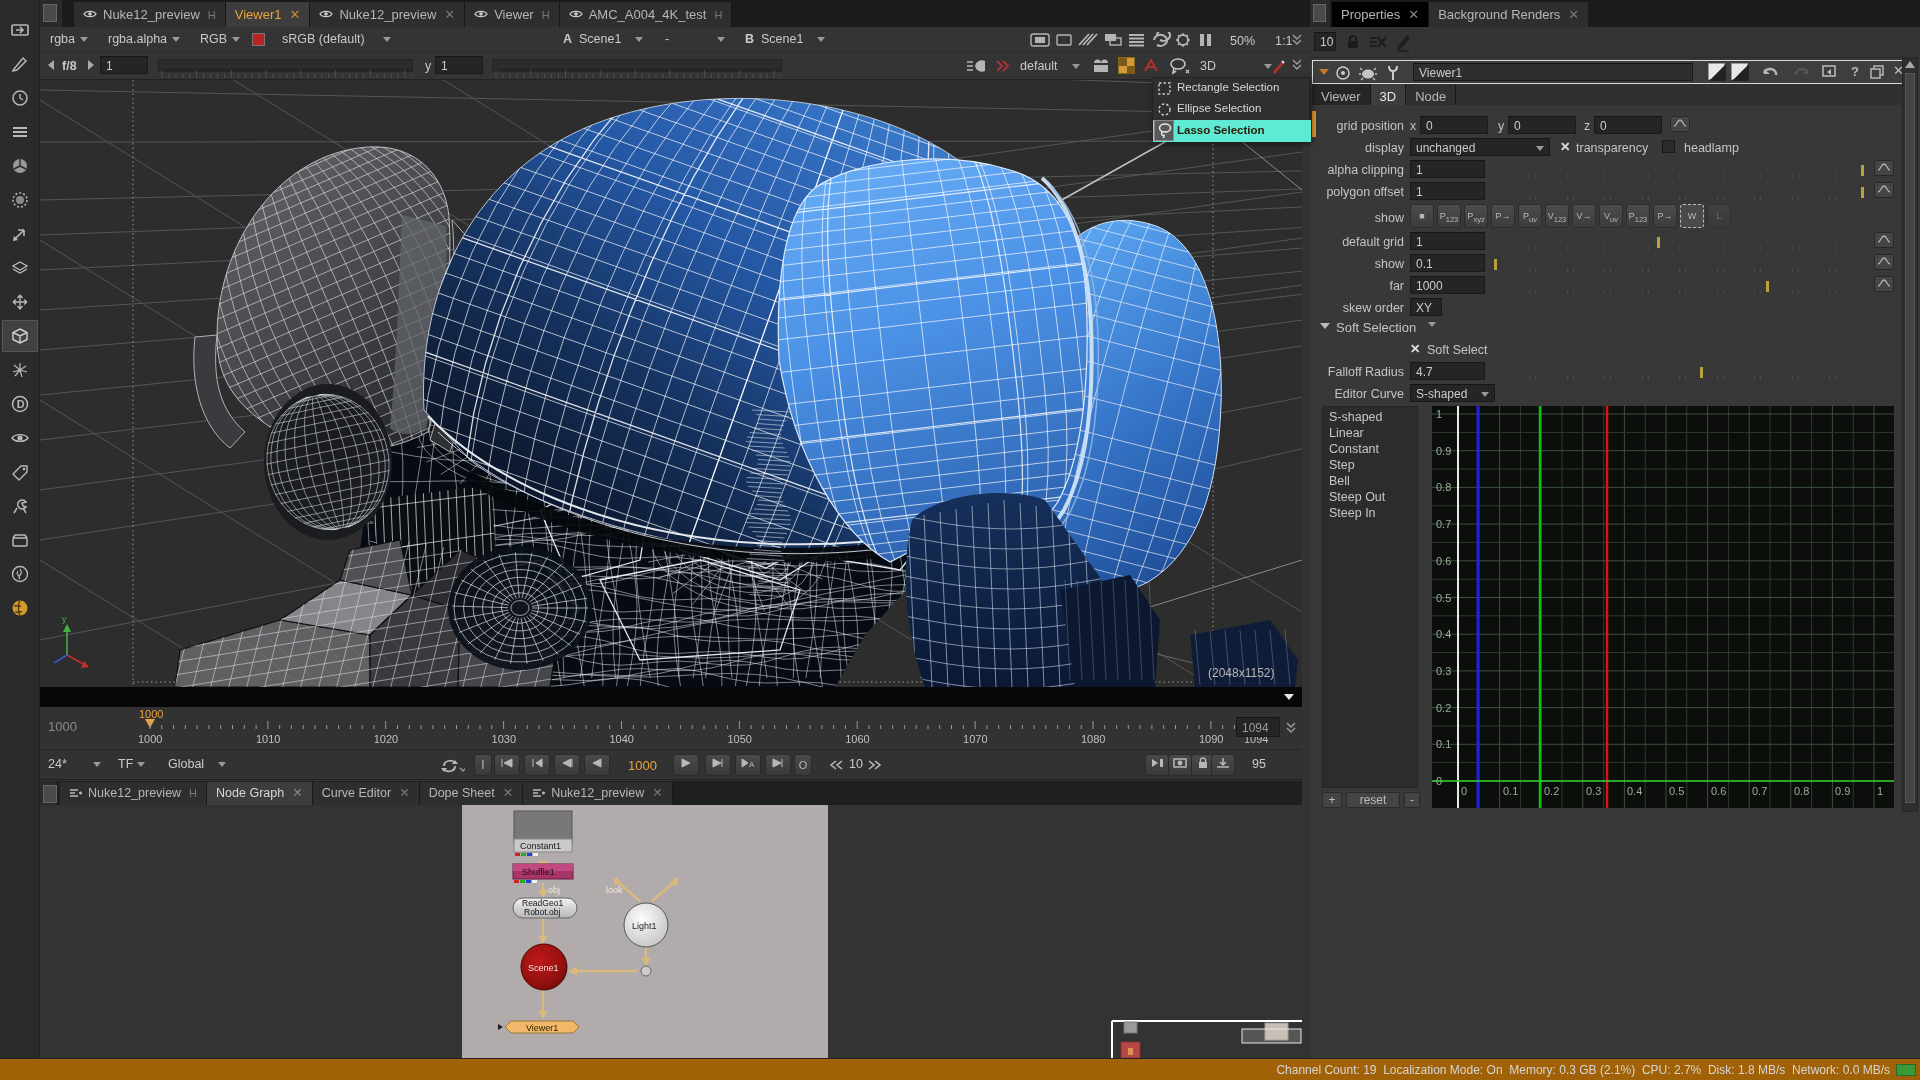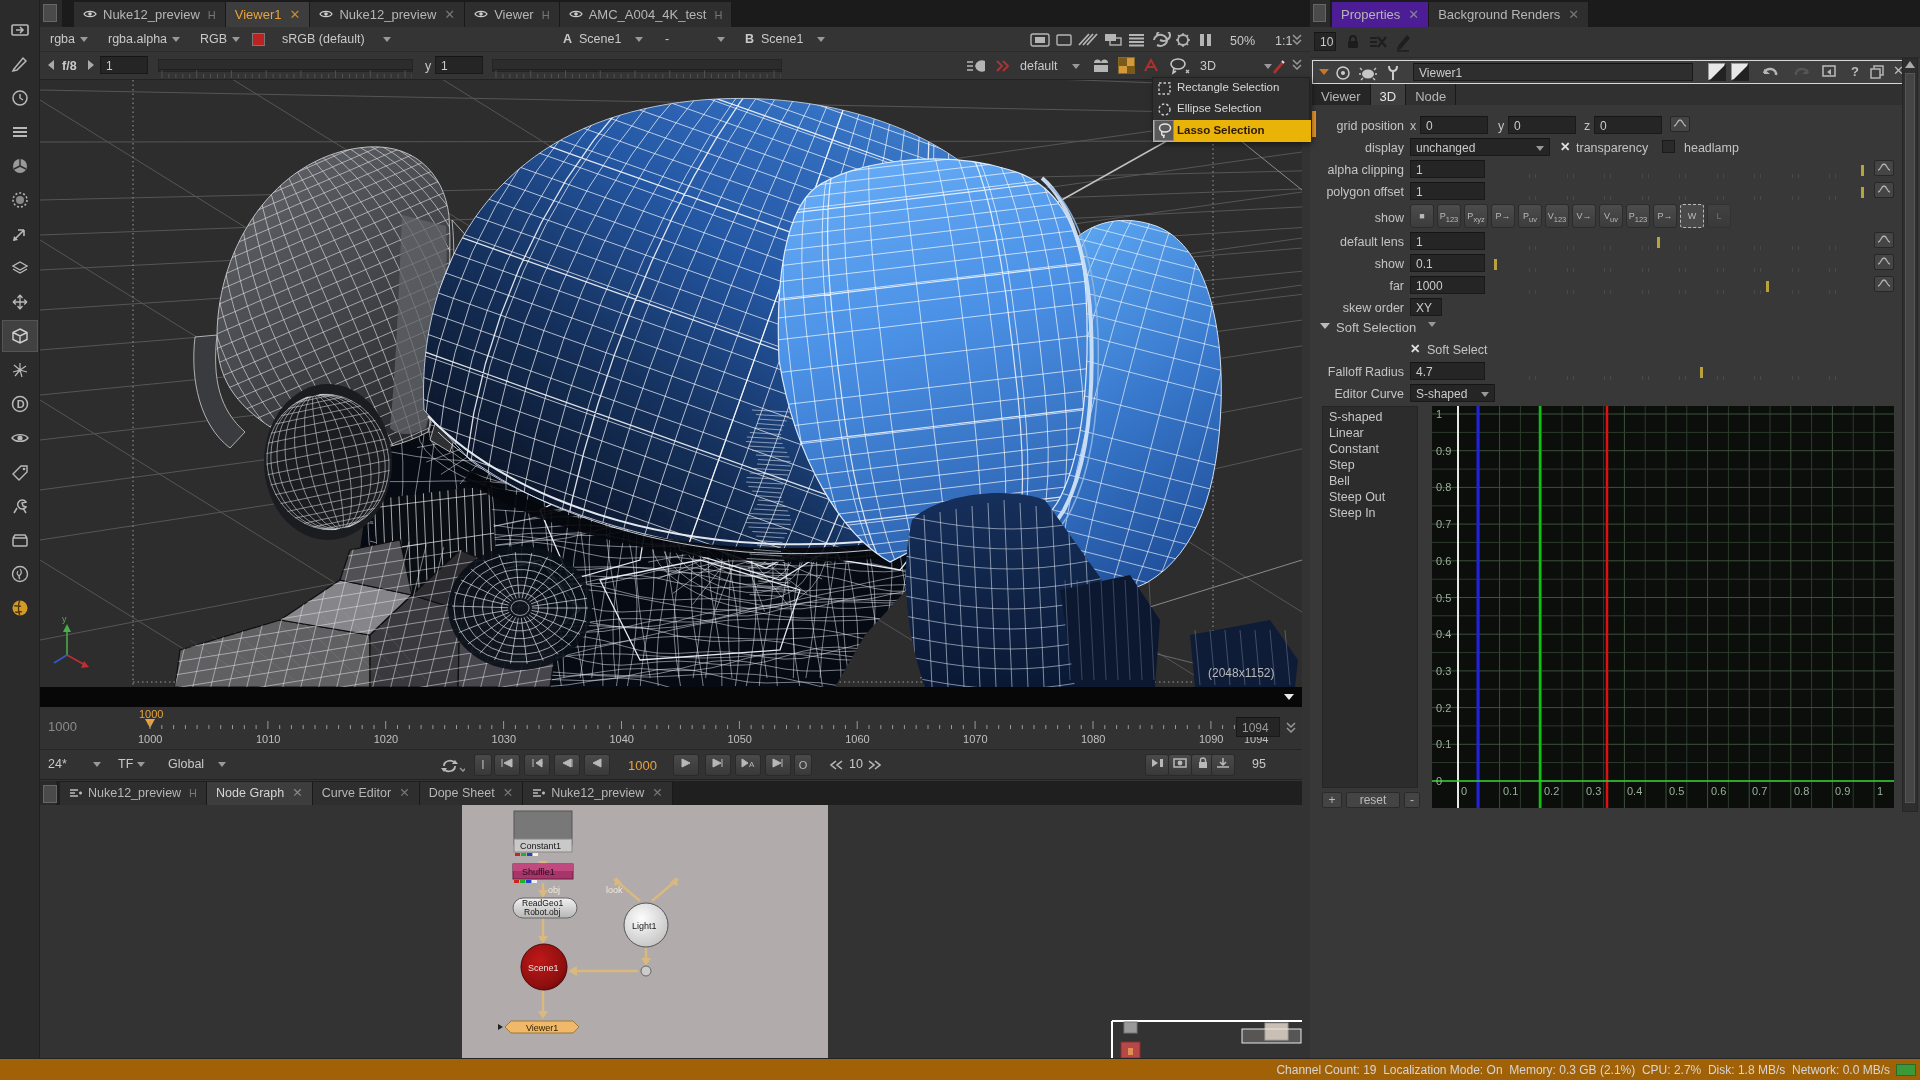--- a/index.html
+++ b/index.html
@@ -425,21 +425,21 @@
         <rect x="2" y="2" width="11" height="11" fill="none" stroke="#ccc" stroke-width="1.4" stroke-dasharray="2.5 2"></rect>
       </svg>
  <span class="abs" style="left:24px;top:3px;font-size:11.5px;color:#d8d8d8">Rectangle Selection</span>
 </div>
 <div class="abs" style="left:0;top:21px;width:158px;height:21px">
  <svg class="abs" style="left:4px;top:3px" width="15" height="15" viewBox="0 0 15 15">
         <circle cx="7.5" cy="7.5" r="5.5" fill="none" stroke="#ccc" stroke-width="1.4" stroke-dasharray="2.5 2"></circle>
       </svg>
  <span class="abs" style="left:24px;top:3px;font-size:11.5px;color:#d8d8d8">Ellipse Selection</span>
 </div>
-<div class="abs" style="left:0;top:42px;width:158px;height:22px;background:#eab308">
+<div class="abs" style="left:0;top:42px;width:158px;height:22px;background:#5eead4">
  <span class="abs" style="left:1px;top:0px;width:20px;height:21px;background:#5a5a5a;border:1px solid #888">
  <svg class="abs" style="left:2px;top:1px" width="16" height="18" viewBox="0 0 16 18">
           <ellipse cx="8" cy="6" rx="5.5" ry="4" fill="none" stroke="#e8e8e8" stroke-width="1.5"></ellipse>
           <path d="M5 9.5 C4 12 5 14 7 13.5 L6.5 16" fill="none" stroke="#e8e8e8" stroke-width="1.5"></path>
         </svg>
  </span>
  <span class="abs" style="left:24px;top:4px;font-size:11.5px;color:#2a1a05;font-weight:bold">Lasso Selection</span>
 </div>
 </div>
 <div class="abs" style="left:40px;top:687px;width:1262px;height:20px;background:#070707">
@@ -720,21 +720,21 @@
   </div>
 <div class="abs" style="left:0;top:1058px;width:1920px;height:22px;background:#a16207;border-top:1px solid #242424">
 <span class="abs" style="right:30px;top:4px;font-size:12px;color:#d5d5d5">Channel Count: 19&nbsp; Localization Mode: On&nbsp; Memory: 0.3 GB (2.1%)&nbsp; CPU: 2.7%&nbsp; Disk: 1.8 MB/s&nbsp; Network: 0.0 MB/s</span>
 <span class="abs" style="right:4px;top:5px;width:20px;height:12px;background:#3a9a3a;border:1px solid #2a6a2a"></span>
 </div>
 <div class="abs" style="left:1310px;top:0;width:610px;height:1058px;background:#383838">
     <div class="abs" style="left:0;top:0;width:610px;height:27px;background:#1b1b1b">
 <div class="abs" style="left:0;top:0;width:20px;height:27px;background:#2a2a2a">
         <div class="abs" style="left:3px;top:4px;width:13px;height:18px;background:#4a4a4a;border:1px solid #666"></div>
       </div>
-<span class="tab" style="margin-left:22px;background:#4c1d95;height:25px;margin-top:2px">Properties<span style="color:#888;margin-left:8px">✕</span></span><span class="tab" style="height:25px;margin-top:2px">Background Renders<span style="color:#777;margin-left:8px">✕</span></span>
+<span class="tab" style="margin-left:22px;background:#000000;height:25px;margin-top:2px">Properties<span style="color:#888;margin-left:8px">✕</span></span><span class="tab" style="height:25px;margin-top:2px">Background Renders<span style="color:#777;margin-left:8px">✕</span></span>
 </div>
     <div class="abs" style="left:0;top:27px;width:610px;height:31px;background:#343434;border-bottom:1px solid #2b2b2b">
 <span class="abs inp" style="left:4px;top:5px;width:22px;height:19px;line-height:17px;text-align:center">10</span>
 <svg class="abs" style="left:34px;top:6px" width="18" height="18" viewBox="0 0 18 18">
         <rect x="4" y="8" width="10" height="7" rx="1" fill="#1c1c1c"></rect>
         <path d="M6 8 v-2 a3 3 0 0 1 6 0 v2" fill="none" stroke="#1c1c1c" stroke-width="2"></path>
       </svg>
 <svg class="abs" style="left:58px;top:6px" width="20" height="18" viewBox="0 0 20 18">
         <path d="M2 5 h7 M2 9 h7 M2 13 h7" stroke="#1e1e1e" stroke-width="1.8"></path>
         <path d="M10 4 l8 10 M18 4 l-8 10" stroke="#1e1e1e" stroke-width="2.2"></path>
@@ -846,21 +846,21 @@
       <span class="abs" style="left:152px;top:99px;width:24px;height:24px;background:linear-gradient(#4c4c4c,#3c3c3c);border:1px solid #2c2c2c;border-radius:3px;color:#b9b9b9;font-size:9px;text-align:center;line-height:22px;">P<sub>xyz</sub></span>
       <span class="abs" style="left:179px;top:99px;width:24px;height:24px;background:linear-gradient(#4c4c4c,#3c3c3c);border:1px solid #2c2c2c;border-radius:3px;color:#b9b9b9;font-size:9px;text-align:center;line-height:22px;">P→</span>
       <span class="abs" style="left:206px;top:99px;width:24px;height:24px;background:linear-gradient(#4c4c4c,#3c3c3c);border:1px solid #2c2c2c;border-radius:3px;color:#b9b9b9;font-size:9px;text-align:center;line-height:22px;">P<sub>uv</sub></span>
       <span class="abs" style="left:233px;top:99px;width:24px;height:24px;background:linear-gradient(#4c4c4c,#3c3c3c);border:1px solid #2c2c2c;border-radius:3px;color:#b9b9b9;font-size:9px;text-align:center;line-height:22px;">V<sub>123</sub></span>
       <span class="abs" style="left:260px;top:99px;width:24px;height:24px;background:linear-gradient(#4c4c4c,#3c3c3c);border:1px solid #2c2c2c;border-radius:3px;color:#b9b9b9;font-size:9px;text-align:center;line-height:22px;">V→</span>
       <span class="abs" style="left:287px;top:99px;width:24px;height:24px;background:linear-gradient(#4c4c4c,#3c3c3c);border:1px solid #2c2c2c;border-radius:3px;color:#b9b9b9;font-size:9px;text-align:center;line-height:22px;">V<sub>uv</sub></span>
       <span class="abs" style="left:314px;top:99px;width:24px;height:24px;background:linear-gradient(#4c4c4c,#3c3c3c);border:1px solid #2c2c2c;border-radius:3px;color:#b9b9b9;font-size:9px;text-align:center;line-height:22px;">P<sub>123</sub></span>
       <span class="abs" style="left:341px;top:99px;width:24px;height:24px;background:linear-gradient(#4c4c4c,#3c3c3c);border:1px solid #2c2c2c;border-radius:3px;color:#b9b9b9;font-size:9px;text-align:center;line-height:22px;">P→</span>
       <span class="abs" style="left:368px;top:99px;width:24px;height:24px;background:linear-gradient(#4c4c4c,#3c3c3c);border:1px solid #2c2c2c;border-radius:3px;color:#b9b9b9;font-size:9px;text-align:center;line-height:22px;border:1px dashed #bbb;background:#4a4a4a;">W</span>
       <span class="abs" style="left:395px;top:99px;width:24px;height:24px;background:linear-gradient(#4c4c4c,#3c3c3c);border:1px solid #2c2c2c;border-radius:3px;color:#b9b9b9;font-size:9px;text-align:center;line-height:22px;opacity:0.45;">L</span>
-      <span class="abs lbl" style="left:0;top:130px;width:92px;text-align:right">default lens</span>
+      <span class="abs lbl" style="left:0;top:130px;width:92px;text-align:right">default grid</span>
       <span class="abs" style="left:98px;top:127px"><span class="inp" style="width:75px;height:18px;line-height:16px">1</span></span>
       <span class="abs" style="left:180px;top:127px;width:375px"><span class="slider abs" style="left:0;top:7px;width:375px"><span class="smark" style="left:165px"></span></span><span class="stick abs" style="width:375px;top:14px">
           <span class="abs" style="left:37px;top:0;width:7px;height:4px;border-left:1px solid #494949;border-right:1px solid #494949"></span>
           <span class="abs" style="left:75px;top:0;width:7px;height:4px;border-left:1px solid #494949;border-right:1px solid #494949"></span>
           <span class="abs" style="left:112px;top:0;width:7px;height:4px;border-left:1px solid #494949;border-right:1px solid #494949"></span>
           <span class="abs" style="left:150px;top:0;width:7px;height:4px;border-left:1px solid #494949;border-right:1px solid #494949"></span>
           <span class="abs" style="left:187px;top:0;width:7px;height:4px;border-left:1px solid #494949;border-right:1px solid #494949"></span>
           <span class="abs" style="left:225px;top:0;width:7px;height:4px;border-left:1px solid #494949;border-right:1px solid #494949"></span>
           <span class="abs" style="left:262px;top:0;width:7px;height:4px;border-left:1px solid #494949;border-right:1px solid #494949"></span>
           <span class="abs" style="left:300px;top:0;width:7px;height:4px;border-left:1px solid #494949;border-right:1px solid #494949"></span>

